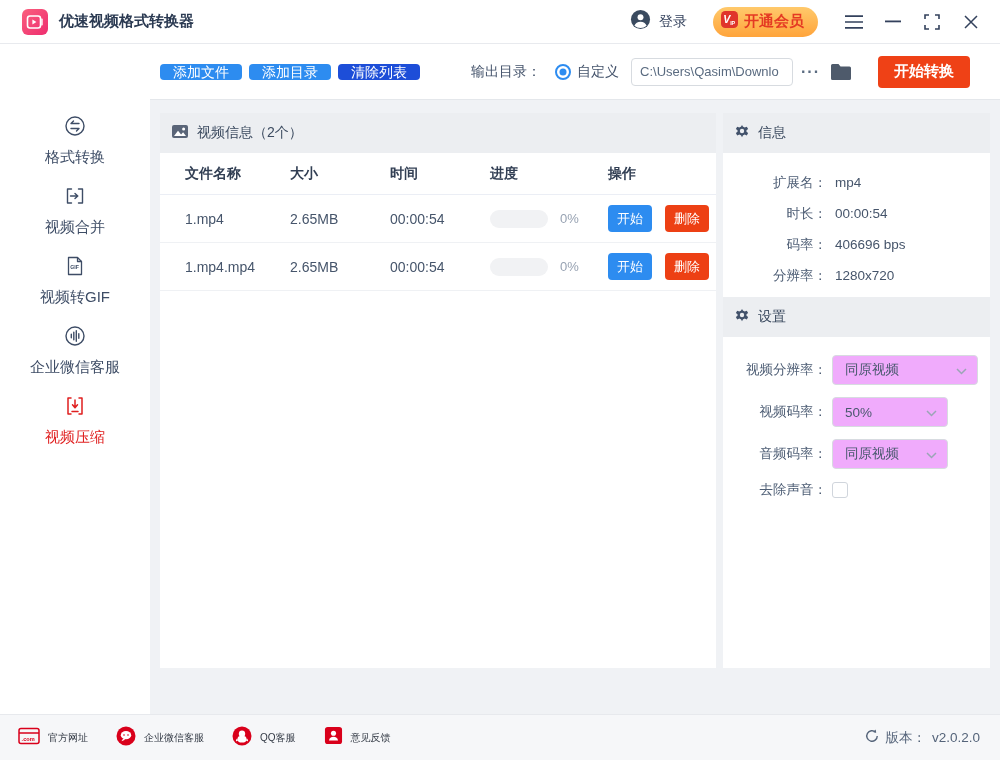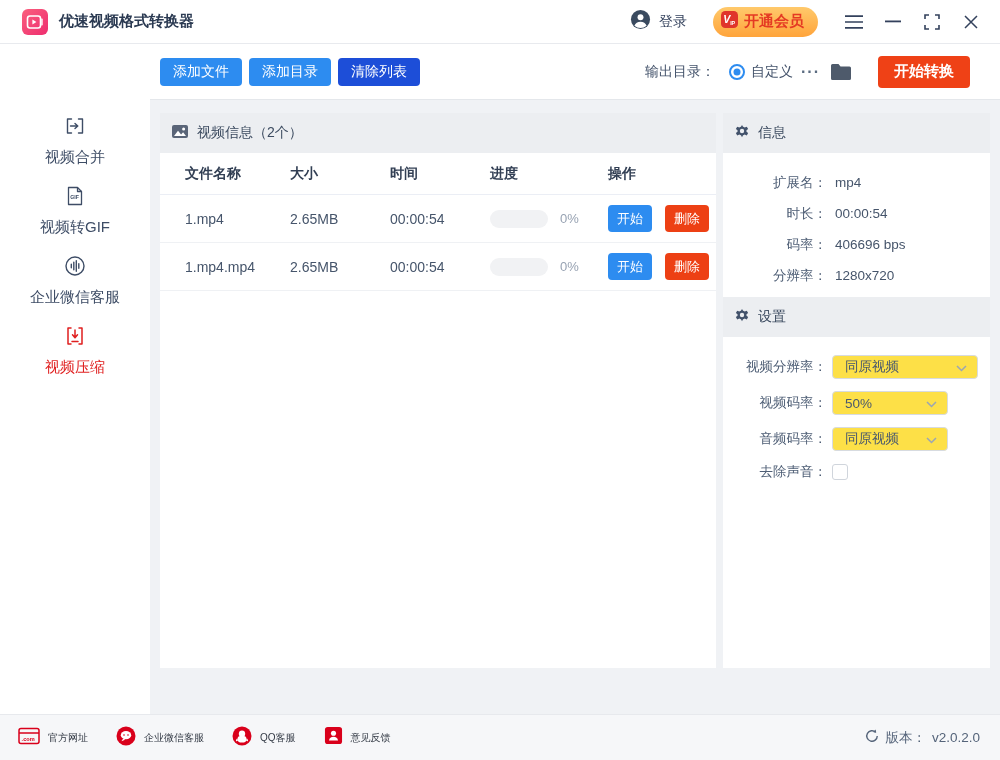--- a/index.html
+++ b/index.html
@@ -25,21 +25,21 @@
   
   .sidebar { position:absolute; top:44px; left:0; width:150px; height:670px; background:#fff;
     display:flex; flex-direction:column; align-items:center; padding-top:70px; gap:17px; }
   .side-item { display:flex; flex-direction:column; align-items:center; gap:6px; cursor:pointer; }
   .side-item .lbl { font-size:15px; color:#3E4D66; }
   .side-item.active .lbl { color:#E01F1F; }
   
   .content { position:absolute; top:44px; left:150px; width:850px; height:670px; background:#F0F2F5; }
   .toolbar { height:56px; background:#fff; border-bottom:1px solid #E4E7EB;
     display:flex; align-items:center; padding:0 30px 0 10px; }
-  .btn { border:none; border-radius:4px; color:#fff; font-size:14px; height:28px; padding:0 13px;
+  .btn { border:none; border-radius:4px; color:#fff; font-size:14px; height:16px; padding:0 13px;
     cursor:pointer; font-family:inherit; }
   .btn-blue { background:#2D8CF0; }
   .btn-orange { background:#1d4ed8; }
   .toolbar .btn + .btn { margin-left:7px; }
   .out-group { margin-left:auto; display:flex; align-items:center; }
   .out-label { font-size:14px; color:#44536B; }
   .radio { width:16px; height:16px; border-radius:50%; border:2px solid #2D8CF0; margin-left:14px;
     position:relative; cursor:pointer; }
   .radio::after { content:""; position:absolute; left:50%; top:50%; transform:translate(-50%,-50%);
     width:7px; height:7px; border-radius:50%; background:#2D8CF0; }
@@ -70,21 +70,21 @@
     cursor:pointer; font-family:inherit; }
   .btn-del { background:#ED4014; }
   
   .info-rows { padding:14px 0 6px; }
   .info-row { display:flex; height:31px; align-items:center; font-size:13.5px; }
   .info-row .k { width:104px; text-align:right; color:#4E5E75; }
   .info-row .v { margin-left:8px; color:#46556B; }
   .set-rows { padding-top:18px; display:flex; flex-direction:column; gap:12px; }
   .set-row { display:flex; align-items:center; font-size:13.5px; }
   .set-row .k { width:104px; text-align:right; color:#4E5E75; }
-  .select { margin-left:5px; height:24px; border:1px solid #D7DBE0; border-radius:4px; background:#fde047;
+  .select { margin-left:5px; height:30px; border:1px solid #D7DBE0; border-radius:4px; background:#f0abfc;
     display:flex; align-items:center; padding:0 10px 0 12px; cursor:pointer; justify-content:space-between; }
   .select .sv { font-size:13.5px; color:#49586E; }
   .sel-wide { width:146px; }
   .sel-mid { width:116px; }
   .checkbox { margin-left:5px; width:16px; height:16px; border:1px solid #D0D5DC; border-radius:3px;
     background:#fff; cursor:pointer; }
   
   .bottombar { position:absolute; left:0; top:714px; right:0; height:46px; background:#F6F7F9;
     border-top:1px solid #E7E9ED; display:flex; align-items:center; padding:0 20px 0 18px; gap:28px; }
   .flink { display:flex; align-items:center; gap:8px; cursor:pointer; }
@@ -146,20 +146,29 @@
           </svg>
       </div>
     </div>
   </div>
 </div>
 
 <div class="sidebar">
   <div class="side-item">
     <span>
       <svg width="24" height="24" viewBox="0 0 24 24" fill="none" stroke="#3E4D66" stroke-width="1.4" stroke-linecap="round" stroke-linejoin="round">
+          <circle cx="12" cy="12" r="9"></circle>
+          <path d="M16 9.5H8.5M10.5 7L8 9.5M8 14.5h7.5M13.5 17l2.5-2.5"></path>
+        </svg>
+    </span>
+    <span class="lbl">格式转换</span>
+  </div>
+  <div class="side-item">
+    <span>
+      <svg width="24" height="24" viewBox="0 0 24 24" fill="none" stroke="#3E4D66" stroke-width="1.4" stroke-linecap="round" stroke-linejoin="round">
           <path d="M8.5 5H4.5v14h4M15.5 5h4v14h-4M7.5 12h7M12 9.5L14.8 12 12 14.5"></path>
         </svg>
     </span>
     <span class="lbl">视频合并</span>
   </div>
   <div class="side-item">
     <span>
       <svg width="24" height="24" viewBox="0 0 24 24" fill="none" stroke="#3E4D66" stroke-width="1.3" stroke-linejoin="round">
           <path d="M5.5 3.5h9l4 4v13h-13z"></path>
           <path d="M14.5 3.5v4h4"></path>
@@ -190,20 +199,21 @@
 <div class="content">
 
   <div class="toolbar">
     <button class="btn btn-blue">添加文件</button>
     <button class="btn btn-blue">添加目录</button>
     <button class="btn btn-orange">清除列表</button>
     <div class="out-group">
       <span class="out-label">输出目录：</span>
       <span class="radio"></span>
       <span class="radio-label">自定义</span>
+      <input class="path-input" type="text" value="C:\Users\Qasim\Downlo" style="">
       <button class="more-btn">···</button>
       <button class="folder-btn">
         <svg width="22" height="18" viewBox="0 0 22 18">
             <path d="M1 2.5A1.5 1.5 0 0 1 2.5 1h6l2 2.5h9A1.5 1.5 0 0 1 21 5v10.5a1.5 1.5 0 0 1-1.5 1.5h-17A1.5 1.5 0 0 1 1 15.5z" fill="#4E5A6B"></path>
           </svg>
       </button>
       <button class="start-btn">开始转换</button>
     </div>
   </div>
 

